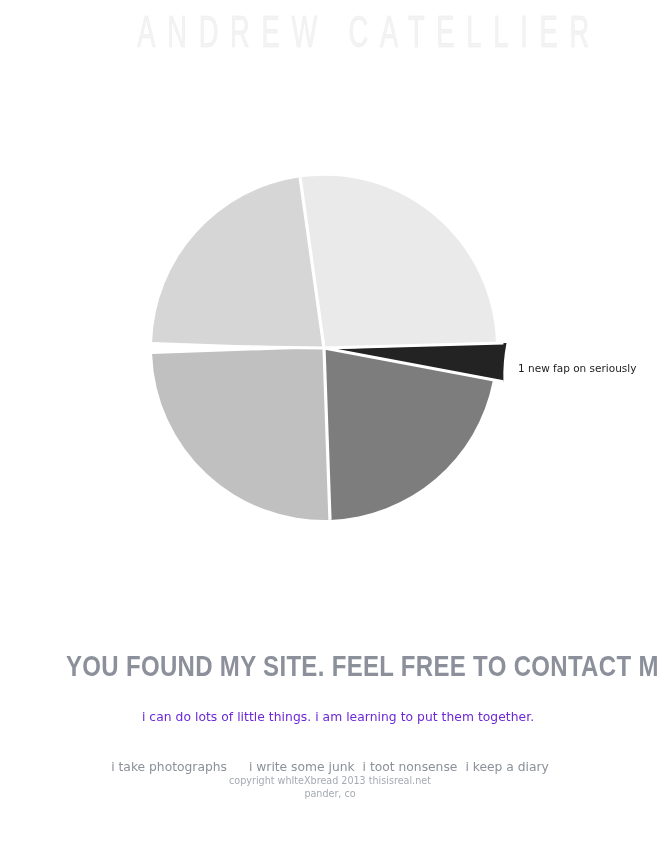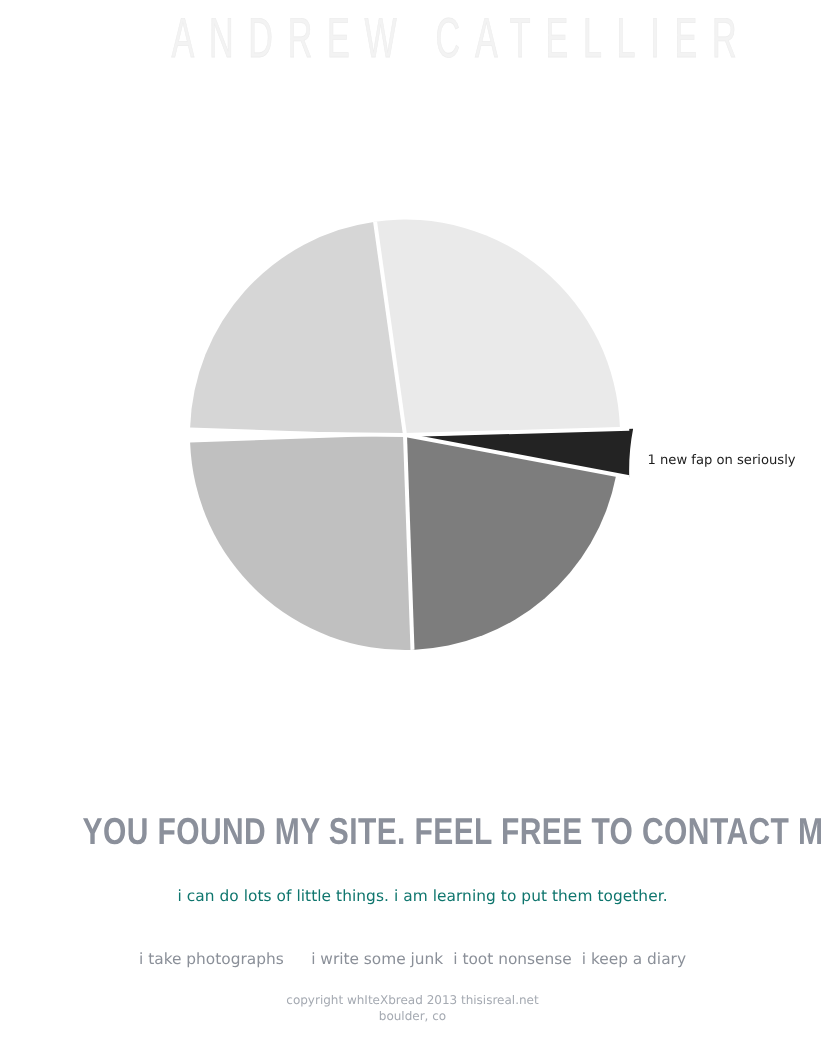--- a/index.html
+++ b/index.html
@@ -78,42 +78,41 @@
     letter-spacing: 0.4px;
     transform: scaleX(0.80);
     white-space: nowrap;
     margin: 0;
   }
   #tagline {
     margin-top: 27px;
     font-family: "DejaVu Sans", sans-serif;
     font-size: 12.3px;
     line-height: 16px;
-    color: #0f766e;
+    color: #6d28d9;
     letter-spacing: 0.05px;
     margin-left: 16px;
   }
   .link-row {
     margin-top: 34px;
     font-family: "DejaVu Sans", sans-serif;
     font-size: 12.3px;
     line-height: 16px;
     color: #8b9099;
     white-space: nowrap;
   }
   .link-row .nav-link {
     color: #8b9099;
     text-decoration: none;
     cursor: pointer;
   }
   .link-row .gap-wide { display: inline-block; width: 22px; }
   .link-row .gap-narrow { display: inline-block; width: 8px; }
 
   #footer-credit {
-    margin-top: 20px;
     font-family: "DejaVu Sans", sans-serif;
     font-size: 9.6px;
     line-height: 12.5px;
     color: #a5aab2;
   }
 </style>
 </head>
 <body>
 
 <div id="site-title">ANDREW CATELLIER</div>
@@ -152,15 +151,15 @@
 
   <div id="tagline">i can do lots of little things. i am learning to put them together.</div>
 
   <div class="link-row">
     <a class="nav-link">i take photographs</a><span class="gap-wide"></span><a class="nav-link">i write some junk</a><span class="gap-narrow"></span><a class="nav-link">i toot nonsense</a><span class="gap-narrow"></span><a class="nav-link">i keep a diary</a>
   </div>
 
 
   <div id="footer-credit">
     <div>copyright whIteXbread 2013 thisisreal.net</div>
-    <div>boulder, co</div>
+    <div>pander, co</div>
   </div>
 </div>
 
 </body></html>

